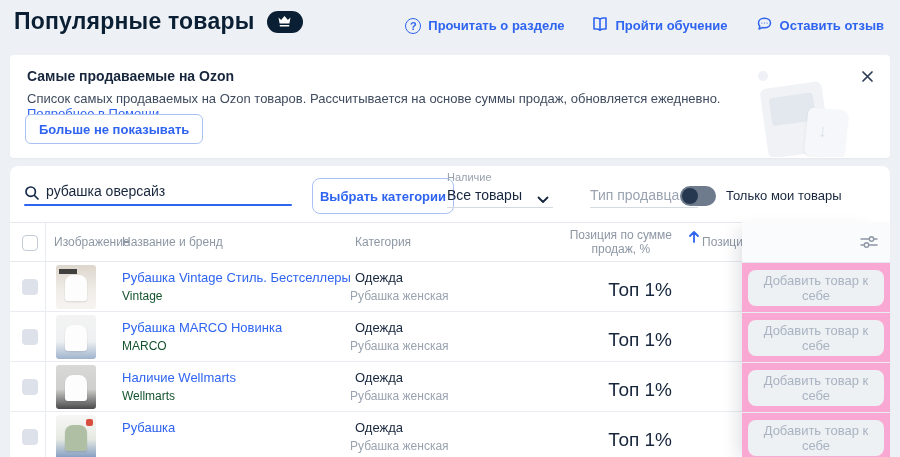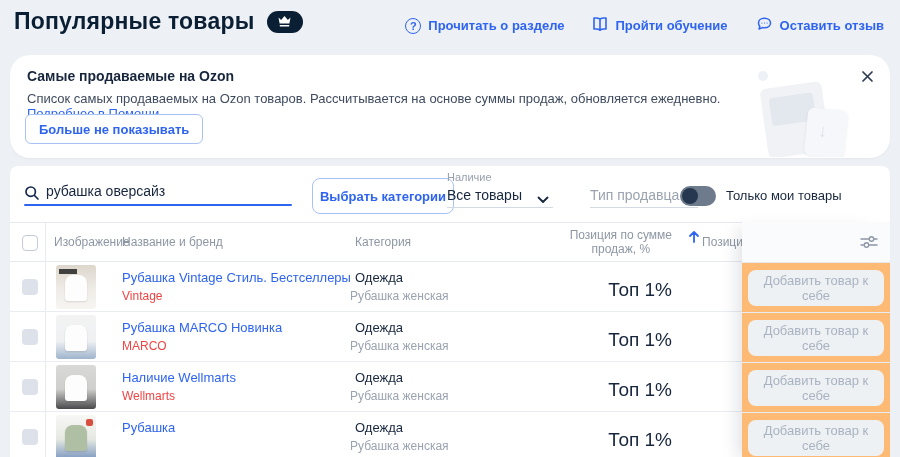--- a/index.html
+++ b/index.html
@@ -8,21 +8,21 @@
 
   
   .titlebar { position:absolute; left:14px; top:8px; display:flex; align-items:center; gap:12px; }
   .page-title { font-size:23px; font-weight:700; color:#0a1f33; letter-spacing:.2px; }
   .title-badge { width:36px; height:22px; border-radius:11px; background:#0a1f33; display:flex; align-items:center; justify-content:center; }
   .toplinks { position:absolute; right:16px; top:16px; display:flex; align-items:center; gap:28px; }
   .toplink { display:flex; align-items:center; gap:7px; color:#2e64f0; font-size:13px; font-weight:700; cursor:pointer; }
   .qicon { width:16px; height:16px; border:1.6px solid #2e64f0; border-radius:50%; font-size:11px; font-weight:700; display:flex; align-items:center; justify-content:center; color:#2e64f0; }
 
   
-  .banner { position:absolute; left:10px; top:55px; width:880px; height:103px; background:#fff; border-radius:20px; box-shadow:0 1px 2px rgba(16,24,40,.04); }
+  .banner { position:absolute; left:10px; top:55px; width:880px; height:103px; background:#fff; border-radius:4px; box-shadow:0 1px 2px rgba(16,24,40,.04); }
   .banner-title { position:absolute; left:17px; top:13px; font-size:14px; font-weight:700; color:#17263c; }
   .banner-desc { position:absolute; left:17px; top:36px; font-size:13px; color:#3f4b5e; width:760px; }
   .banner-link { color:#2e64f0; cursor:pointer; }
   .banner-btn { position:absolute; left:15px; top:59px; height:30px; padding:0 13px; background:#fff; border:1px solid #a9c2f5; border-radius:6px; color:#2e64f0; font-size:13px; font-weight:700; font-family:inherit; cursor:pointer; }
   .banner-close { position:absolute; right:14px; top:12px; width:18px; height:18px; cursor:pointer; color:#2c3b52; display:flex; align-items:center; justify-content:center; }
   .banner-art { position:absolute; right:22px; top:2px; width:110px; height:100px; overflow:hidden; pointer-events:none; }
   .sheet1 { position:absolute; left:6px; top:28px; width:62px; height:70px; background:#f0f2f6; border-radius:6px; transform:rotate(-8deg); }
   .sheet1:before { content:""; position:absolute; left:8px; top:10px; width:44px; height:28px; background:
       linear-gradient(#e3e7ee,#e3e7ee); border-radius:3px; }
   .sheet2 { position:absolute; left:48px; top:52px; width:40px; height:48px; background:#f5f7fa; border-radius:6px; transform:rotate(6deg); box-shadow:0 1px 3px rgba(16,24,40,.08); }
@@ -66,30 +66,30 @@
   .thumb { position:absolute; left:46px; top:3px; width:40px; height:44px; border-radius:3px; background:#efece7; overflow:hidden; }
   .thumb:after { content:""; position:absolute; left:9px; top:10px; width:22px; height:26px; border-radius:8px 8px 3px 3px; background:#fdfdfd; box-shadow:0 1px 2px rgba(0,0,0,.12); }
   .img-0 { background:linear-gradient(180deg,#ddd6cc 0%,#efece7 55%,#f7f5f2 100%); }
   .img-0:before { content:""; position:absolute; left:3px; top:4px; width:18px; height:5px; background:#40403e; }
   .img-1 { background:linear-gradient(180deg,#f3f3f3 0%,#eef0f2 60%,#9fb4cd 100%); }
   .img-2 { background:linear-gradient(180deg,#d9d9d7 0%,#cfcfcd 55%,#4a4a4c 100%); }
   .img-3 { background:linear-gradient(180deg,#f7f7f5 0%,#e6e9e2 55%,#7e99c0 100%); }
   .img-3:before { content:""; position:absolute; right:3px; top:4px; width:7px; height:7px; border-radius:2px; background:#d94f3f; }
   .img-3:after { background:#aebfa3; }
   .pname { position:absolute; left:112px; top:8px; font-size:13px; color:#2e64f0; cursor:pointer; }
-  .pbrand { position:absolute; left:112px; top:27px; font-size:12px; color:#ef4444;text-align:right; }
+  .pbrand { position:absolute; left:112px; top:27px; font-size:12px; color:#14532d;text-align:right; }
   .pcat { position:absolute; left:345px; top:8px; font-size:13px; color:#17263c; }
   .psubcat { position:absolute; left:340px; top:27px; font-size:12px; color:#9aa3b0; }
   .ppos { position:absolute; right:218px; top:17px; font-size:19px; color:#17263c; }
 
   
   .stickycol { position:absolute; left:732px; top:56px; width:148px; height:244px; box-shadow:-12px 0 16px -8px rgba(13,26,44,.13); }
   .sticky-head { position:relative; width:100%; height:41px; background:#fafbfd; border-bottom:1px solid #e6eaef; }
   .sliders-icon { position:absolute; right:12px; top:12px; cursor:pointer; }
-  .sticky-slot { position:relative; width:100%; height:50px; background:#fdba74; border-bottom:1px solid #e9edf1; display:flex; align-items:center; justify-content:center; }
+  .sticky-slot { position:relative; width:100%; height:50px; background:#f9a8d4; border-bottom:1px solid #e9edf1; display:flex; align-items:center; justify-content:center; }
   .add-btn { width:136px; height:36px; border:none; border-radius:8px; background:#eef1f4; color:#a9b3c1; font-size:13px; font-family:inherit; cursor:default; }
 </style>
 </head>
 <body>
 
 <div class="screen">
 
   <div class="titlebar">
     <div class="page-title">Популярные товары</div>
     <div class="title-badge">

